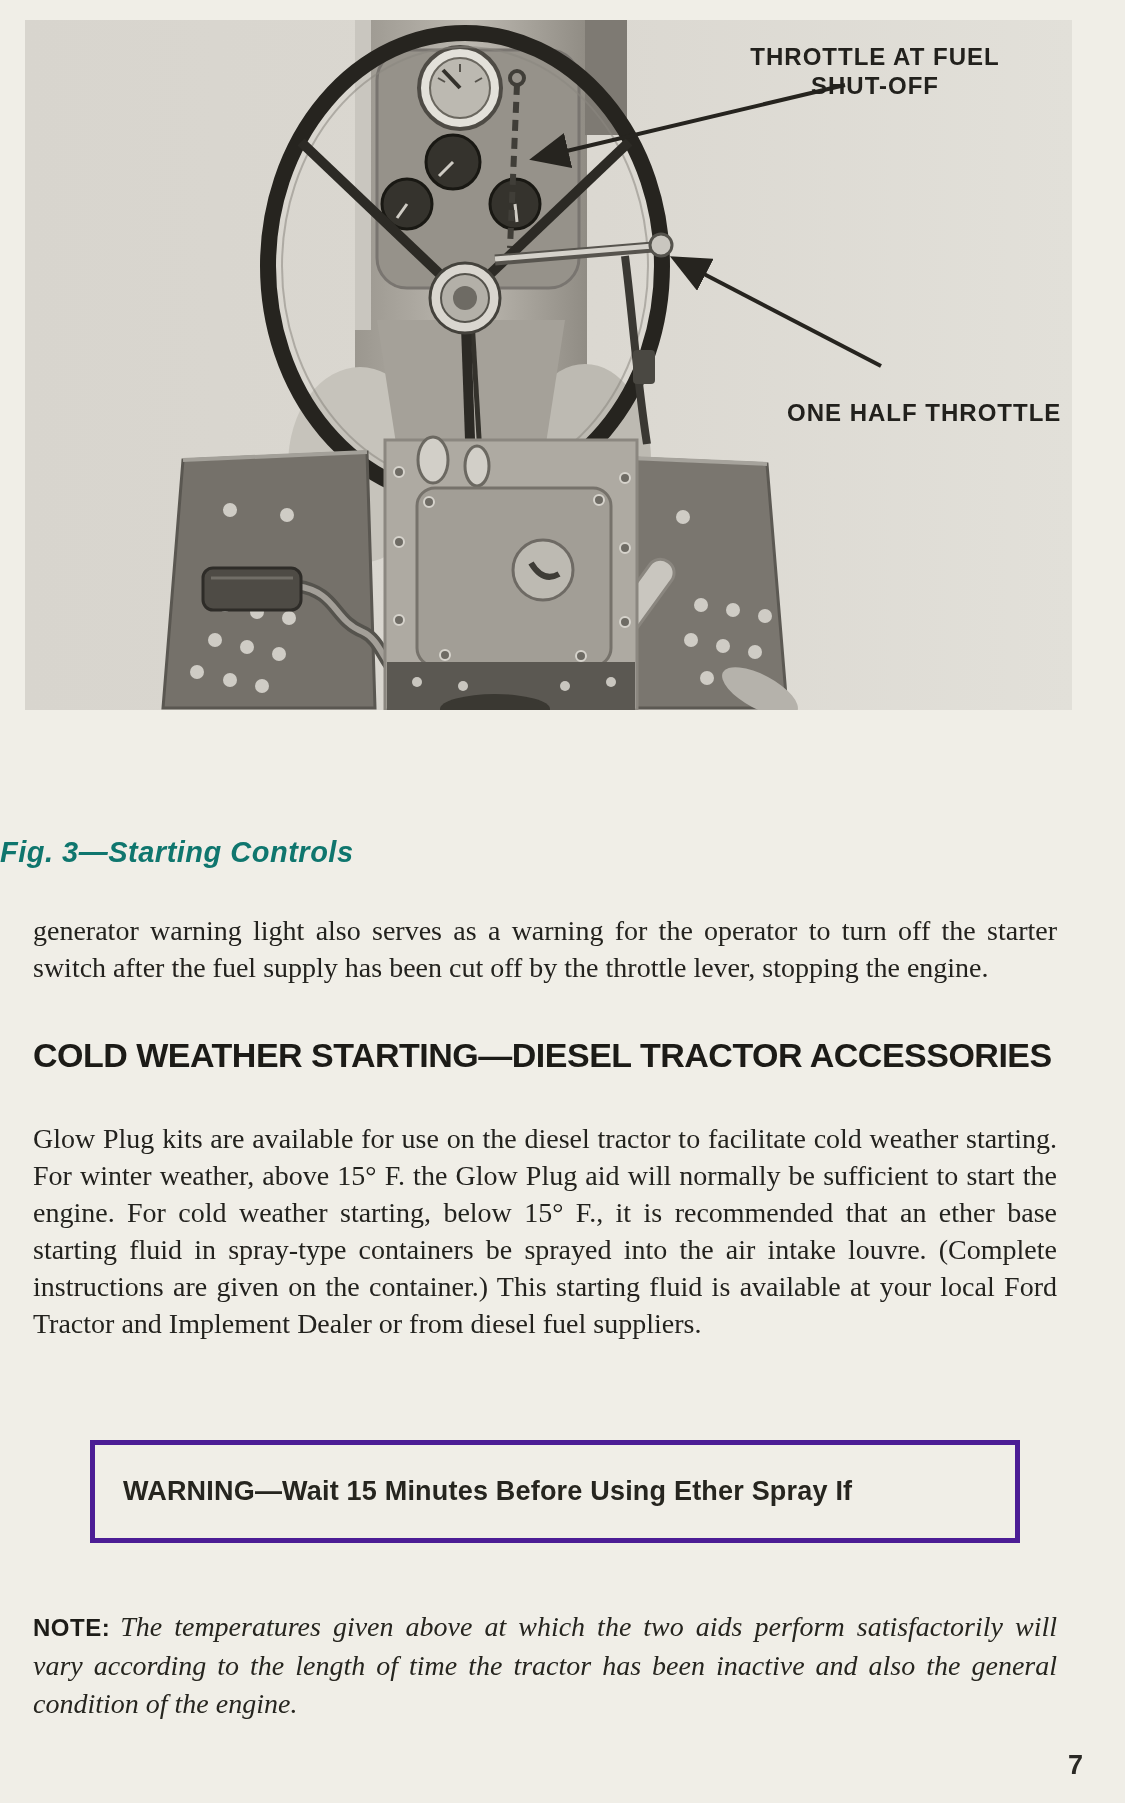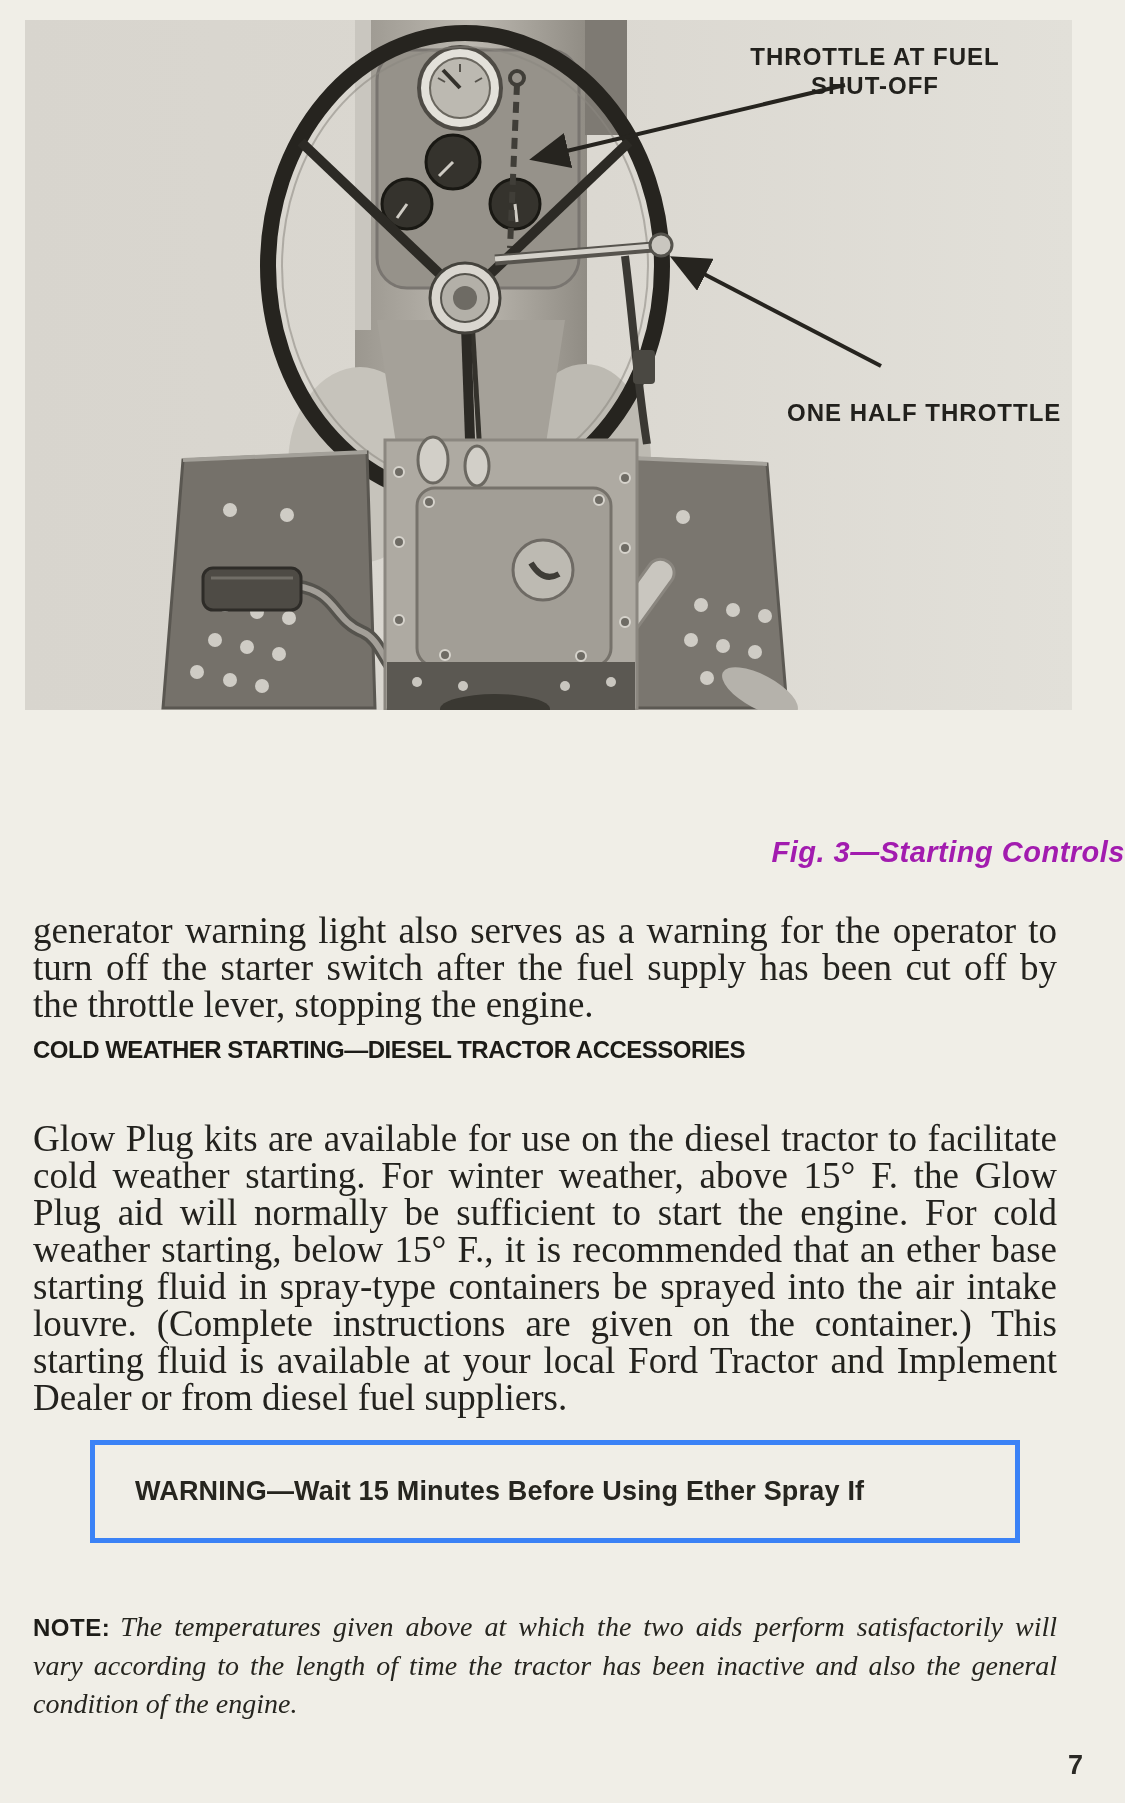--- a/index.html
+++ b/index.html
@@ -25,50 +25,50 @@
     line-height:29px;
     font-size:24px;
     white-space:nowrap;
   }
   .callout-1{left:675px;top:22px;width:350px;text-align:center;}
   .callout-1 .l2{display:block;text-align:center;}
   .callout-2{left:762px;top:366px;margin-top:12px;}
   
   .caption{
     position:absolute;left:0;top:836px;width:100%;
-    text-align:right;
+    text-align:left;
     font-family:"Liberation Sans", sans-serif;
     font-style:italic;font-weight:700;
-    font-size:29px;color:#a21caf;
+    font-size:29px;color:#0f766e;
     letter-spacing:0.5px;
   }
   
   .body-col{position:absolute;left:33px;width:1024px;}
   .para{
-    font-size:37px;line-height:37px;
+    font-size:28px;line-height:37px;
     text-align:justify;
     margin:0;
   }
   .p1{top:912px;}
   .heading{
     position:absolute;left:33px;top:1036px;width:1024px;
     font-family:"Liberation Sans", sans-serif;
-    font-weight:700;font-size:24px;
+    font-weight:700;font-size:34px;
     letter-spacing:-0.5px;
     color:#1c1b17;
     white-space:nowrap;
     margin:0;
   }
   .p2{top:1120px;}
   
   .warning-box{
     position:absolute;left:90px;top:1440px;width:930px;
     box-sizing:border-box;
-    border:5px solid #3b82f6;
-    padding:26px 10px 26px 40px;
+    border:5px solid #4c1d95;
+    padding:26px 10px 26px 28px;
     background:transparent;
   }
   .warning-line{
     font-family:"Liberation Sans", sans-serif;
     font-weight:700;font-size:27px;line-height:41px;
     color:#26251f;letter-spacing:0.2px;
     margin:0;
   }
   
   .note{position:absolute;left:33px;top:1608px;width:1024px;margin:0;

